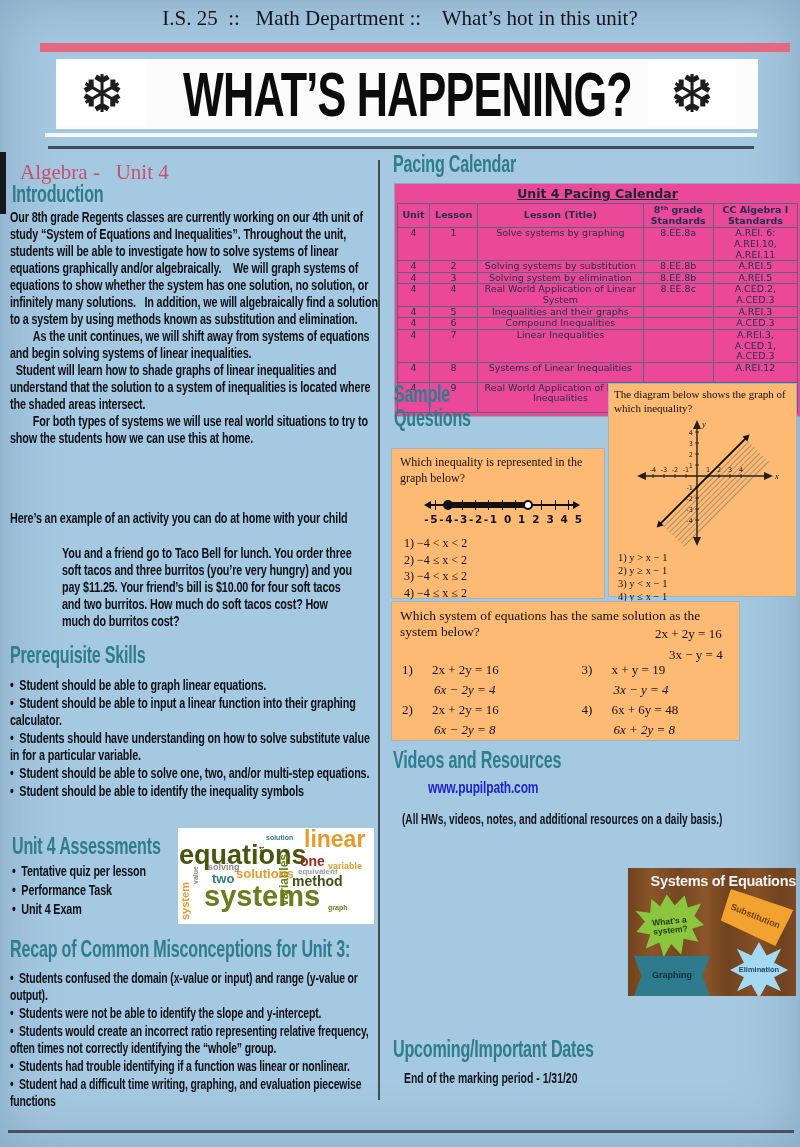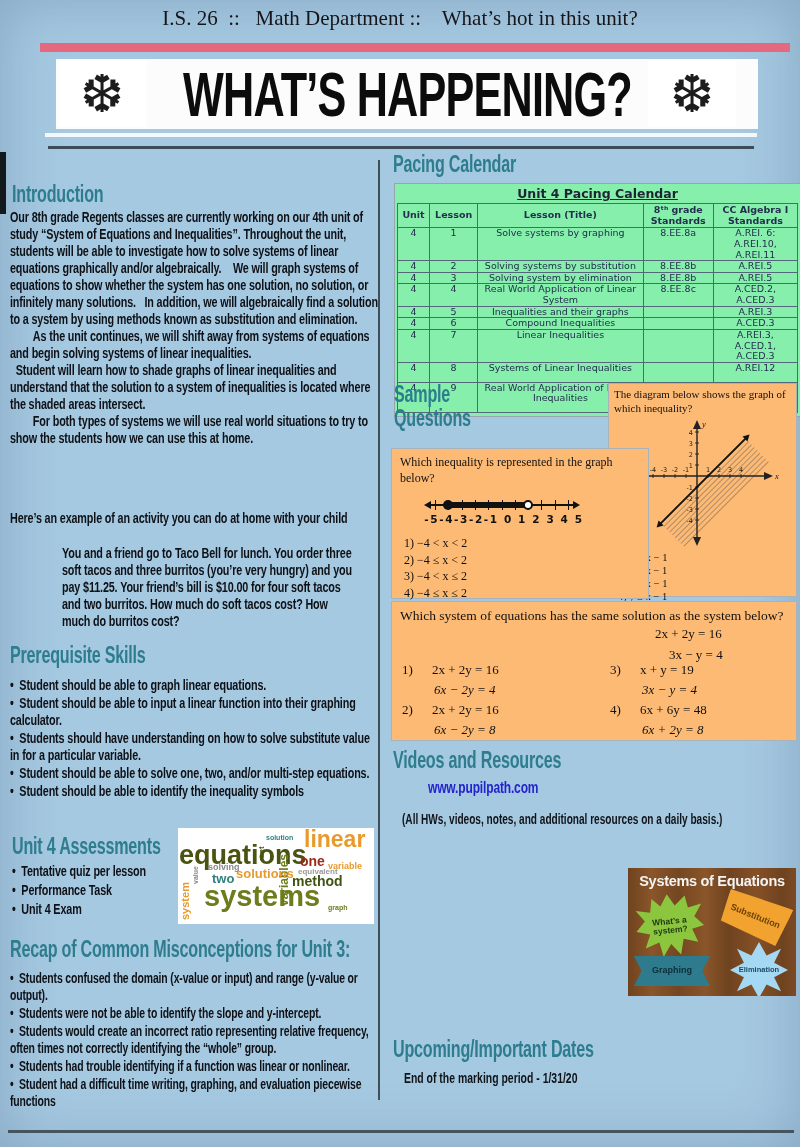--- a/index.html
+++ b/index.html
@@ -36,35 +36,35 @@
   #prereq-b{left:10px;top:676px;width:512px;}
   #prereq-b p{margin-bottom:1px;}
   #assess-b{left:12px;top:862px;width:300px;}
   #assess-b p{margin-bottom:2px;}
   #recap-b{left:10px;top:970px;width:512px;font-size:14.5px;}
   #recap-b p{margin-bottom:1px;}
   
   #wordcloud{left:178px;top:828px;width:196px;height:96px;background:#fff;overflow:hidden;}
   #wordcloud span{position:absolute;font-weight:700;white-space:nowrap;transform-origin:0 0;line-height:1;}
   
-  #pacing-card{left:394px;top:183px;width:401px;background:#86efac;border:1px solid #97a5ae;padding:1px 2px 3px 2px;}
+  #pacing-card{left:394px;top:183px;width:401px;background:#ec4899;border:1px solid #97a5ae;padding:1px 2px 3px 2px;}
   #pacing-card .t-title{text-align:center;font-family:"DejaVu Sans",sans-serif;font-weight:700;font-size:12.5px;
                         text-decoration:underline;color:#1e2433;padding:1px 0 2px 0;}
   table.pacing{width:100%;border-collapse:collapse;font-family:"DejaVu Sans",sans-serif;font-size:9.5px;color:#232f4e;}
   table.pacing th,table.pacing td{border:1px solid #56667a;text-align:center;padding:0 2px;line-height:1.12;white-space:pre-wrap;vertical-align:top;}
   table.pacing th{font-weight:700;padding:1px 2px;vertical-align:middle;margin-left:33px;}
   
   .qcard{background:#fdba74;border:1px solid #a7b2ba;font-family:"Liberation Serif",serif;color:#111;}
   #q2-card{left:608px;top:383px;width:189px;height:214px;padding:4px 5px;box-sizing:border-box;}
   #q2-card .q-prompt{font-size:11px;line-height:1.25;margin:0 0 2px 0;}
   #q2-card .q-opts p{margin:2px 0;font-size:10.5px;padding-left:4px;}
-  #q1-card{left:391px;top:448px;width:258px;height:151px;padding:6px 8px;box-sizing:border-box;}
+  #q1-card{left:391px;top:448px;width:214px;height:151px;padding:6px 8px;box-sizing:border-box;}
   #q1-card .q-prompt{font-size:12px;line-height:1.3;margin:0;}
   #q1-card .q-opts p{margin:1.5px 0;font-size:12px;padding-left:4px;}
-  #q3-card{left:391px;top:601px;width:406px;height:140px;box-sizing:border-box;padding:6px 8px;}
+  #q3-card{left:391px;top:601px;width:349px;height:140px;box-sizing:border-box;padding:6px 8px;}
   #q3-card .q-prompt{font-size:13.5px;margin:0;}
   #q3-given{position:absolute;left:263px;top:24px;font-size:13px;}
   #q3-given div+div{margin-left:14px;margin-top:5px;}
   #q3-opts{position:absolute;left:10px;top:60px;right:8px;display:grid;grid-template-columns:1fr 1fr;
            grid-template-rows:auto auto;grid-auto-flow:column;row-gap:4px;column-gap:30px;font-size:13px;}
   .q3cell{display:grid;grid-template-columns:30px auto;}
   .q3cell .lines div+div{margin-top:4px;margin-left:2px;font-style:italic;}
   
   #nl{position:relative;height:36px;margin:10px 2px 4px 26px;width:152px;}
   #nl-line{position:absolute;left:0;top:8px;width:152px;height:2px;background:#111;}
@@ -89,51 +89,52 @@
   #links a{position:absolute;display:block;text-decoration:none;}
   #links a:nth-of-type(1){left:0;top:0;}
   #links a:nth-of-type(2){left:2px;top:32px;}
   #links a:nth-of-type(3){left:-2px;top:66px;}
   #links a:nth-of-type(4){left:-12px;top:94px;}
   #links a:nth-of-type(5){left:4px;top:126px;}
   #link-pupil{left:428px;top:779px;text-decoration:none;}
   
   #soe-card{left:628px;top:868px;width:168px;height:128px;overflow:hidden;
             background:linear-gradient(90deg,#6f431f 0%,#8a5529 14%,#744722 30%,#8a5529 46%,#6f431f 60%,#855027 76%,#6f431f 92%,#7c4b24 100%);}
-  #soe-title{position:absolute;left:0;right:0;top:5px;text-align:center;color:#f4f4f4;font-weight:700;font-size:14.5px;letter-spacing:-.3px;}
+  #soe-title{position:absolute;left:0;right:0;top:5px;text-align:right;color:#f4f4f4;font-weight:700;font-size:14.5px;letter-spacing:-.3px;}
   .soe-shape{position:absolute;display:flex;align-items:center;justify-content:center;text-align:center;
              font-weight:700;line-height:1.1;}
   #soe-burst{left:8px;top:26px;width:68px;height:64px;background:#8cc63e;color:#1e3a12;font-size:8.5px;transform:rotate(-6deg);
      clip-path:polygon(50% 0,60% 19%,76% 5%,79% 24%,99% 20%,87% 39%,100% 54%,82% 58%,89% 79%,68% 72%,62% 96%,49% 78%,36% 97%,32% 74%,11% 81%,20% 60%,0 54%,14% 39%,2% 21%,23% 26%,27% 5%,39% 18%);}
   #soe-banner{left:94px;top:28px;width:66px;height:42px;background:#f2a32f;color:#6e4008;font-size:9px;transform:rotate(22deg);
      clip-path:polygon(0 10%,100% 0,95% 96%,4% 88%);}
-  #soe-ribbon{left:6px;top:88px;width:76px;height:30px;background:#2f7b8e;color:#0c2f3a;font-size:9px;
+  #soe-ribbon{left:6px;top:88px;width:76px;height:40px;background:#2f7b8e;color:#0c2f3a;font-size:9px;
      clip-path:polygon(0 0,100% 0,90% 50%,100% 100%,0 100%,10% 50%);}
   #soe-star{left:102px;top:74px;width:58px;height:56px;background:#a5d8f2;color:#1c4a61;font-size:7.5px;
      clip-path:polygon(50% 0,63% 24%,88% 12%,76% 37%,100% 50%,76% 63%,88% 88%,63% 76%,50% 100%,37% 76%,12% 88%,24% 63%,0 50%,24% 37%,12% 12%,37% 24%);}
   #dates-b{left:404px;top:1070px;width:512px;}
   #dates-b p{margin:0;font-size:14.5px;font-weight:700;color:#101418;}
 </style>
 </head>
 <body>
 
 <div class="page">
 
-  <div class="abs" id="masthead">I.S. 26  ::   Math Department ::    What’s hot in this unit?</div>
+  <div class="abs" id="masthead">I.S. 25  ::   Math Department ::    What’s hot in this unit?</div>
   <div class="abs" id="pinkbar"></div>
   <div class="abs" id="banner">
     <span class="snow" id="snow-l">❆</span>
     <span id="main-title">WHAT’S HAPPENING?</span>
     <span class="snow" id="snow-r">❆</span>
   </div>
   <div class="abs" id="whiteline"></div>
   <div class="abs" id="darkline"></div>
   <div class="abs" id="edge-mark"></div>
   <div class="abs" id="divider"></div>
 
+  <div class="abs" id="subject" style="left:20px;top:160px;">Algebra -   Unit 4</div>
   <div class="abs teal-h" style="left:12px;top:181px;">Introduction</div>
   <div class="abs cond body-t" id="intro-p">
 
   <p>Our 8th grade Regents classes are currently working on our 4th unit of study “System of Equations and Inequalities”. Throughout the unit, students will be able to investigate how to solve systems of linear equations graphically and/or algebraically.    We will graph systems of equations to show whether the system has one solution, no solution, or infinitely many solutions.   In addition, we will algebraically find a solution to a system by using methods known as substitution and elimination.</p>
       <p>        As the unit continues, we will shift away from systems of equations and begin solving systems of linear inequalities.
   Student will learn how to shade graphs of linear inequalities and understand that the solution to a system of inequalities is located where the shaded areas intersect.
         For both types of systems we will use real world situations to try to show the students how we can use this at home.</p>
     </div>
   <div class="abs cond body-t" id="ex-lead">Here’s an example of an activity you can do at home with your child</div>
   <div class="abs cond body-t" id="ex-body">You and a friend go to Taco Bell for lunch. You order three soft tacos and three burritos (you’re very hungry) and you pay $11.25. Your friend’s bill is $10.00 for four soft tacos and two burritos. How much do soft tacos cost? How much do burritos cost?</div>

